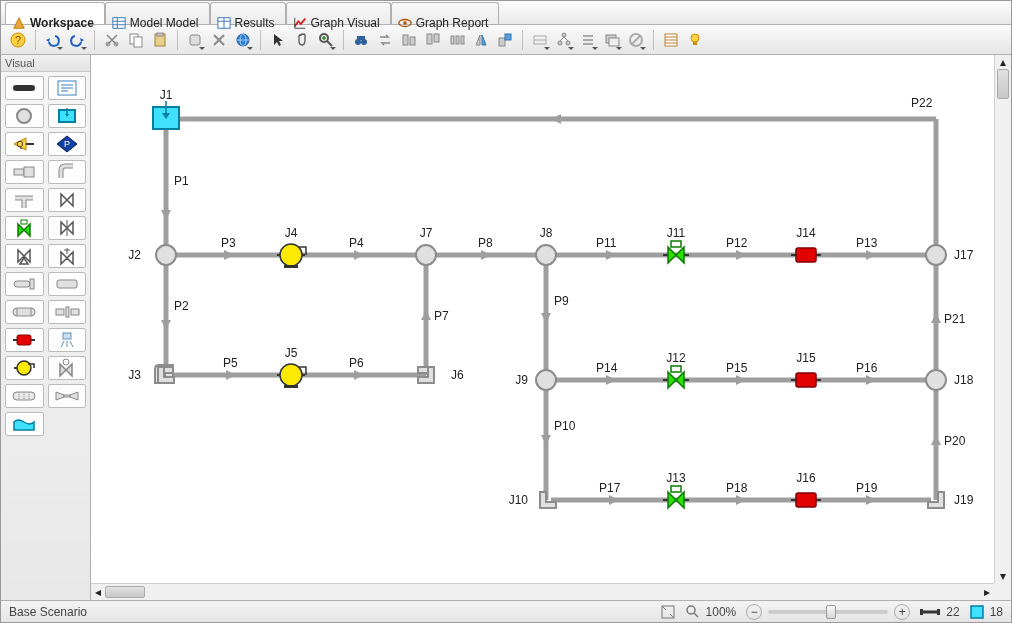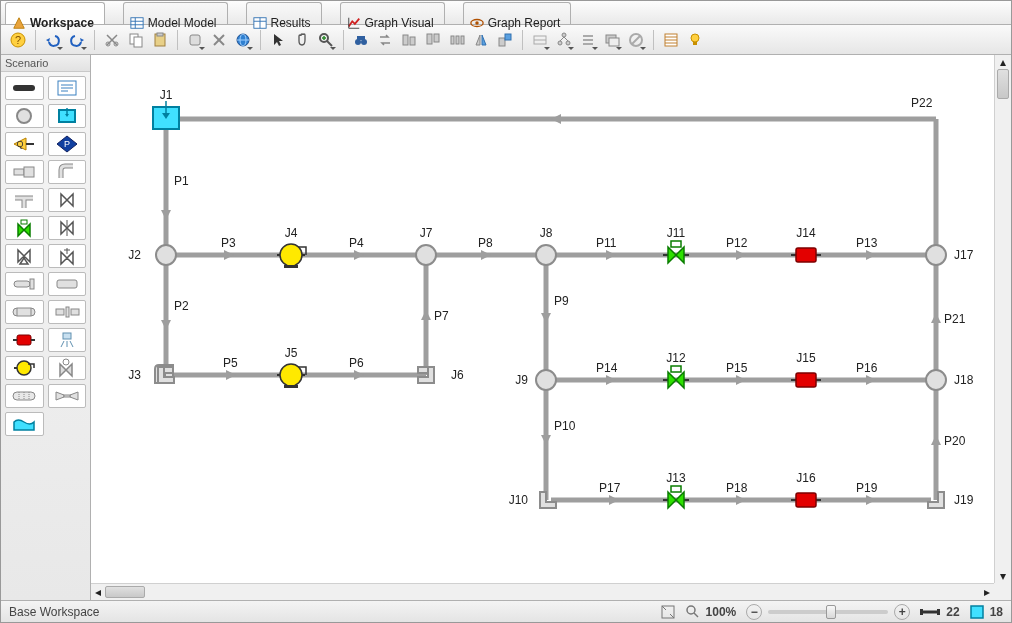--- a/index.html
+++ b/index.html
@@ -1,21 +1,21 @@
 <!DOCTYPE html>
 <html><head>
 <meta charset="utf-8">
 <style>
   * { box-sizing: border-box; }
   html, body { margin:0; padding:0; font-family: "Segoe UI", Tahoma, sans-serif; font-size:12px; color:#222; }
   body { width:1012px; height:623px; background:#f0f0f0; border:1px solid #999; position:relative; overflow:hidden; }
 
   
   .tabbar { height:24px; background:linear-gradient(#fdfdfd,#e9e9e9); border-bottom:1px solid #b0b0b0; display:flex; align-items:flex-end; padding-left:4px; }
-  .tab { height:22px; padding:18px 10px 0 6px; background:linear-gradient(#f8f8f8,#ececec); border:1px solid #b0b0b0; border-bottom:none; border-radius:3px 3px 0 0; margin-right:18px; display:flex; align-items:center; gap:4px; font-size:12px; cursor:pointer; }
+  .tab { height:22px; padding:18px 10px 0 6px; background:linear-gradient(#f8f8f8,#ececec); border:1px solid #b0b0b0; border-bottom:none; border-radius:3px 3px 0 0; margin-right:0; display:flex; align-items:center; gap:4px; font-size:12px; cursor:pointer; }
   .tab.active { background:#fff; font-weight:bold; }
   .tab svg { width:14px; height:14px; }
 
   
   .toolbar { height:30px; background:linear-gradient(#fafafa,#e6e6e6); border-bottom:1px solid #b0b0b0; display:flex; align-items:center; padding:0 6px; gap:2px; }
   .tbtn { width:22px; height:22px; display:flex; align-items:center; justify-content:center; border-radius:2px; cursor:pointer; position:relative; }
   .tsep { width:1px; height:20px; background:#c0c0c0; margin:0 4px; }
   .tbtn .dd { position:absolute; right:1px; bottom:1px; width:0;height:0;border-left:3px solid transparent;border-right:3px solid transparent;border-top:3px solid #555; }
 
   
@@ -31,21 +31,21 @@
   .scroll-v .thumb { position:absolute; left:2px; right:2px; top:14px; height:30px; background:linear-gradient(#e0e0e0,#c8c8c8); border:1px solid #aaa; border-radius:2px; }
   .scroll-v .arr { position:absolute; left:0; right:0; height:14px; display:flex;align-items:center;justify-content:center; }
   .scroll-h { position:absolute; left:0; right:17px; bottom:0; height:17px; background:#f0f0f0; border-top:1px solid #d0d0d0; }
   .scroll-h .thumb { position:absolute; top:2px; bottom:2px; left:14px; width:40px; background:linear-gradient(#e0e0e0,#c8c8c8); border:1px solid #aaa; border-radius:2px; }
   .scroll-h .arr { position:absolute; top:0; bottom:0; width:14px; display:flex;align-items:center;justify-content:center; }
   .scroll-corner { position:absolute; right:0; bottom:0; width:17px; height:17px; background:#f0f0f0; }
 
   
   .status { position:absolute; left:0; right:0; bottom:0; height:22px; background:linear-gradient(#f4f4f4,#e4e4e4); border-top:1px solid #b0b0b0; display:flex; align-items:center; padding:0 8px; font-size:12px; color:#444; }
   .status .spacer { flex:1; }
-  .status .grp { display:flex; align-items:center; gap:6px; margin-left:10px;font-weight:bold; }
+  .status .grp { display:flex; align-items:center; gap:6px; margin-left:10px; }
   .slider { width:120px; height:4px; background:#ccc; border-radius:2px; position:relative; }
   .slider .knob { position:absolute; top:-5px; left:58px; width:10px; height:14px; background:linear-gradient(#f8f8f8,#d8d8d8); border:1px solid #999; border-radius:2px; }
 
   
   .pipe { stroke:#9e9e9e; stroke-width:5; fill:none; }
   .arrowhead { fill:#9e9e9e; }
   .jcircle { fill:#e0e0e0; stroke:#8c8c8c; stroke-width:2; }
   .lbl { font-size:12px; fill:#222; font-family:"Segoe UI",sans-serif; }
   .pump-body { fill:#ffe900; stroke:#333; stroke-width:1.5; }
   .valve-g { fill:#2ee000; stroke:#0a7d00; stroke-width:1.5; }
@@ -276,21 +276,21 @@
   <div class="tbtn">
       <svg width="16" height="16">
         <circle cx="8" cy="6" r="4" fill="#ffd040" stroke="#c89000"></circle>
         <rect x="6" y="10" width="4" height="3" fill="#c89000"></rect>
       </svg>
     </div>
 </div>
 
 <div class="body">
   <div class="toolbox">
-    <div class="toolbox-title">Scenario</div>
+    <div class="toolbox-title">Visual</div>
     <div class="toolbox-grid">
       <div class="tool">
           <svg width="26" height="14">
             <rect x="2" y="4" width="22" height="6" rx="3" fill="#333"></rect>
           </svg>
         </div>
       <div class="tool">
           <svg width="22" height="18">
             <rect x="2" y="2" width="18" height="14" fill="#fff" stroke="#3a80c0"></rect>
             <line x1="5" y1="6" x2="17" y2="6" stroke="#3a80c0"></line>
@@ -658,21 +658,21 @@
     <div class="scroll-h">
       <div class="arr" style="left:0">◂</div>
       <div class="thumb"></div>
       <div class="arr" style="right:0">▸</div>
     </div>
     <div class="scroll-corner"></div>
   </div>
 </div>
 
 <div class="status">
-  <span>Base Workspace</span>
+  <span>Base Scenario</span>
   <span class="spacer"></span>
   <div class="grp">
     <svg width="16" height="16">
         <rect x="2" y="2" width="12" height="12" fill="none" stroke="#777"></rect>
         <line x1="2" y1="2" x2="6" y2="6" stroke="#777"></line>
         <line x1="14" y1="14" x2="10" y2="10" stroke="#777"></line>
       </svg>
   </div>
   <div class="grp">
     <svg width="14" height="14">

